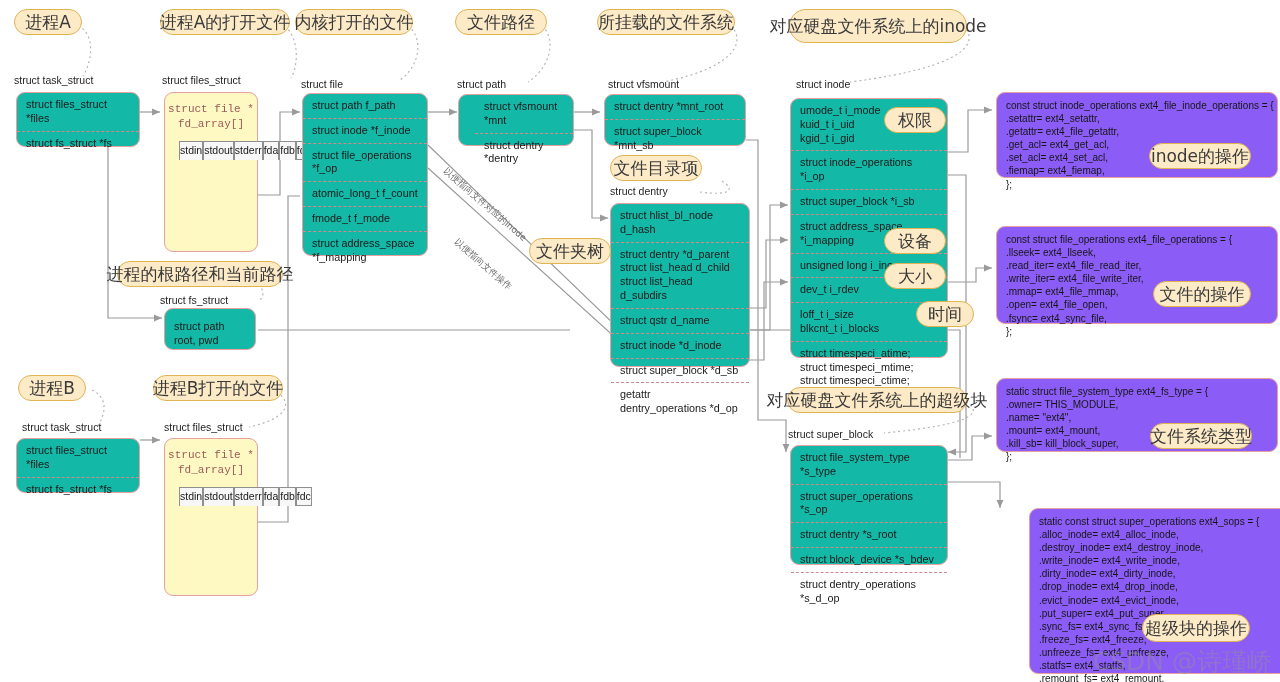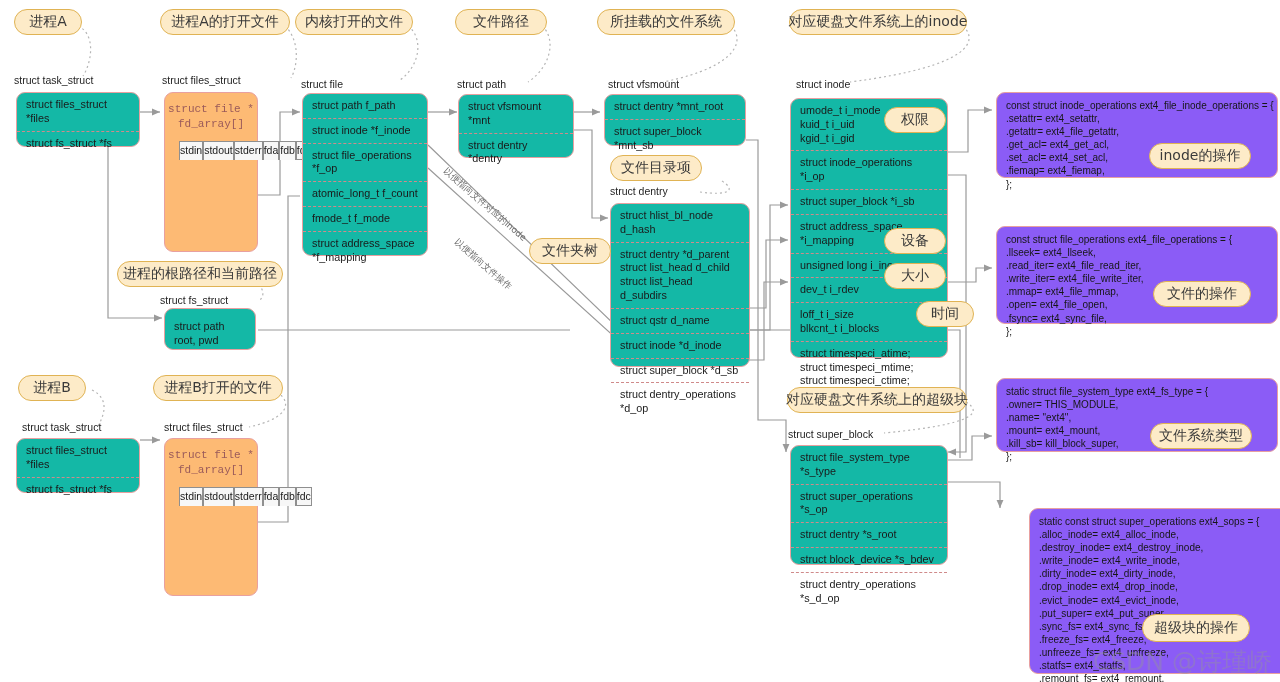--- a/index.html
+++ b/index.html
@@ -12,21 +12,21 @@
   #svg-layer{position:absolute;left:0;top:0;width:1280px;height:682px;pointer-events:none;}
 
   
   .pill{
     position:absolute;
     background:#fdebc8;
     border:1.3px solid #e0b354;
     border-radius:22px;
     color:#3a3a3a;
     display:flex;align-items:center;justify-content:center;
-    font-size:14px;
+    font-size:17px;
     font-family:"DejaVu Sans","Liberation Sans",sans-serif;
     box-sizing:border-box;
     padding:8px 8px;
     white-space:nowrap;
     z-index:6;
   }
 
   
   .caption{
     position:absolute;
@@ -69,21 +69,21 @@
     line-height:1.31;
     color:#161616;
     white-space:pre;
     font-family:"Liberation Sans","DejaVu Sans",sans-serif;
     z-index:3;
   }
 
   
   .fdarray{
     position:absolute;
-    background:#fdba74;
+    background:#fef9c3;
     border:1.3px solid #e8a0a0;
     border-radius:9px;
     box-sizing:border-box;
     z-index:3;
     display:flex;flex-direction:column;align-items:center;
   }
   .fdarray .fdtitle{
     font-family:"Liberation Mono","DejaVu Sans Mono",monospace;
     font-size:11px;color:#9a5a5a;
     text-align:center;line-height:1.35;
@@ -189,21 +189,21 @@
 </svg>
 
 <div class="rotlabel" style="left:449px;top:165px;transform:rotate(41deg);">以便指向文件对应的inode</div>
 <div class="rotlabel" style="left:460px;top:236px;transform:rotate(41deg);">以便指向文件操作</div>
 
 <div class="pill" style="left:14px;top:9px;width:68px;height:26px;">进程A</div>
 <div class="pill" style="left:160px;top:9px;width:130px;height:26px;">进程A的打开文件</div>
 <div class="pill" style="left:295px;top:9px;width:118px;height:26px;">内核打开的文件</div>
 <div class="pill" style="left:455px;top:9px;width:92px;height:26px;">文件路径</div>
 <div class="pill" style="left:597px;top:9px;width:138px;height:26px;">所挂载的文件系统</div>
-<div class="pill" style="left:789px;top:9px;width:178px;height:26px;">对应硬盘文件系统上的inode</div>
+<div class="pill" style="left:789px;top:9px;width:178px;height:34px;">对应硬盘文件系统上的inode</div>
 <div class="pill" style="left:884px;top:107px;width:62px;height:26px;">权限</div>
 <div class="pill" style="left:1149px;top:143px;width:102px;height:26px;">inode的操作</div>
 <div class="pill" style="left:610px;top:155px;width:92px;height:26px;">文件目录项</div>
 <div class="pill" style="left:884px;top:228px;width:62px;height:26px;">设备</div>
 <div class="pill" style="left:884px;top:263px;width:62px;height:26px;">大小</div>
 <div class="pill" style="left:1153px;top:281px;width:98px;height:26px;">文件的操作</div>
 <div class="pill" style="left:529px;top:238px;width:82px;height:26px;">文件夹树</div>
 <div class="pill" style="left:916px;top:301px;width:58px;height:26px;">时间</div>
 <div class="pill" style="left:117px;top:261px;width:166px;height:26px;">进程的根路径和当前路径</div>
 <div class="pill" style="left:787px;top:387px;width:180px;height:26px;">对应硬盘文件系统上的超级块</div>
@@ -245,21 +245,21 @@
 <div class="sbox" style="left:302px;top:93px;width:126px;height:163px;">
   <div class="field">struct path f_path</div>
   <div class="field">struct inode *f_inode</div>
   <div class="field">struct file_operations *f_op</div>
   <div class="field">atomic_long_t f_count</div>
   <div class="field">fmode_t f_mode</div>
   <div class="field">struct address_space
 *f_mapping</div>
 </div>
 
-<div class="sbox" style="left:458px;top:94px;width:116px;height:64px;">
+<div class="sbox" style="left:458px;top:94px;width:116px;height:52px;padding-left:16px;">
   <div class="field">struct vfsmount *mnt</div>
   <div class="field">struct dentry *dentry</div>
 </div>
 
 <div class="sbox" style="left:604px;top:94px;width:142px;height:52px;">
   <div class="field">struct dentry *mnt_root</div>
   <div class="field">struct super_block *mnt_sb</div>
 </div>
 
 <div class="sbox" style="left:790px;top:98px;width:158px;height:260px;">
@@ -280,21 +280,21 @@
 </div>
 
 <div class="sbox" style="left:610px;top:203px;width:140px;height:164px;">
   <div class="field">struct hlist_bl_node d_hash</div>
   <div class="field">struct dentry *d_parent
 struct list_head d_child
 struct list_head d_subdirs</div>
   <div class="field">struct qstr d_name</div>
   <div class="field">struct inode *d_inode</div>
   <div class="field">struct super_block *d_sb</div>
-  <div class="field">struct dentry_operations *d_op</div>
+  <div class="field">getattr dentry_operations *d_op</div>
 </div>
 
 <div class="sbox" style="left:164px;top:308px;width:92px;height:42px;">
   <div class="field" style="padding-top:11px;">struct path root, pwd</div>
 </div>
 
 <div class="sbox" style="left:16px;top:438px;width:124px;height:55px;">
   <div class="field">struct files_struct *files</div>
   <div class="field">struct fs_struct *fs</div>
 </div>

